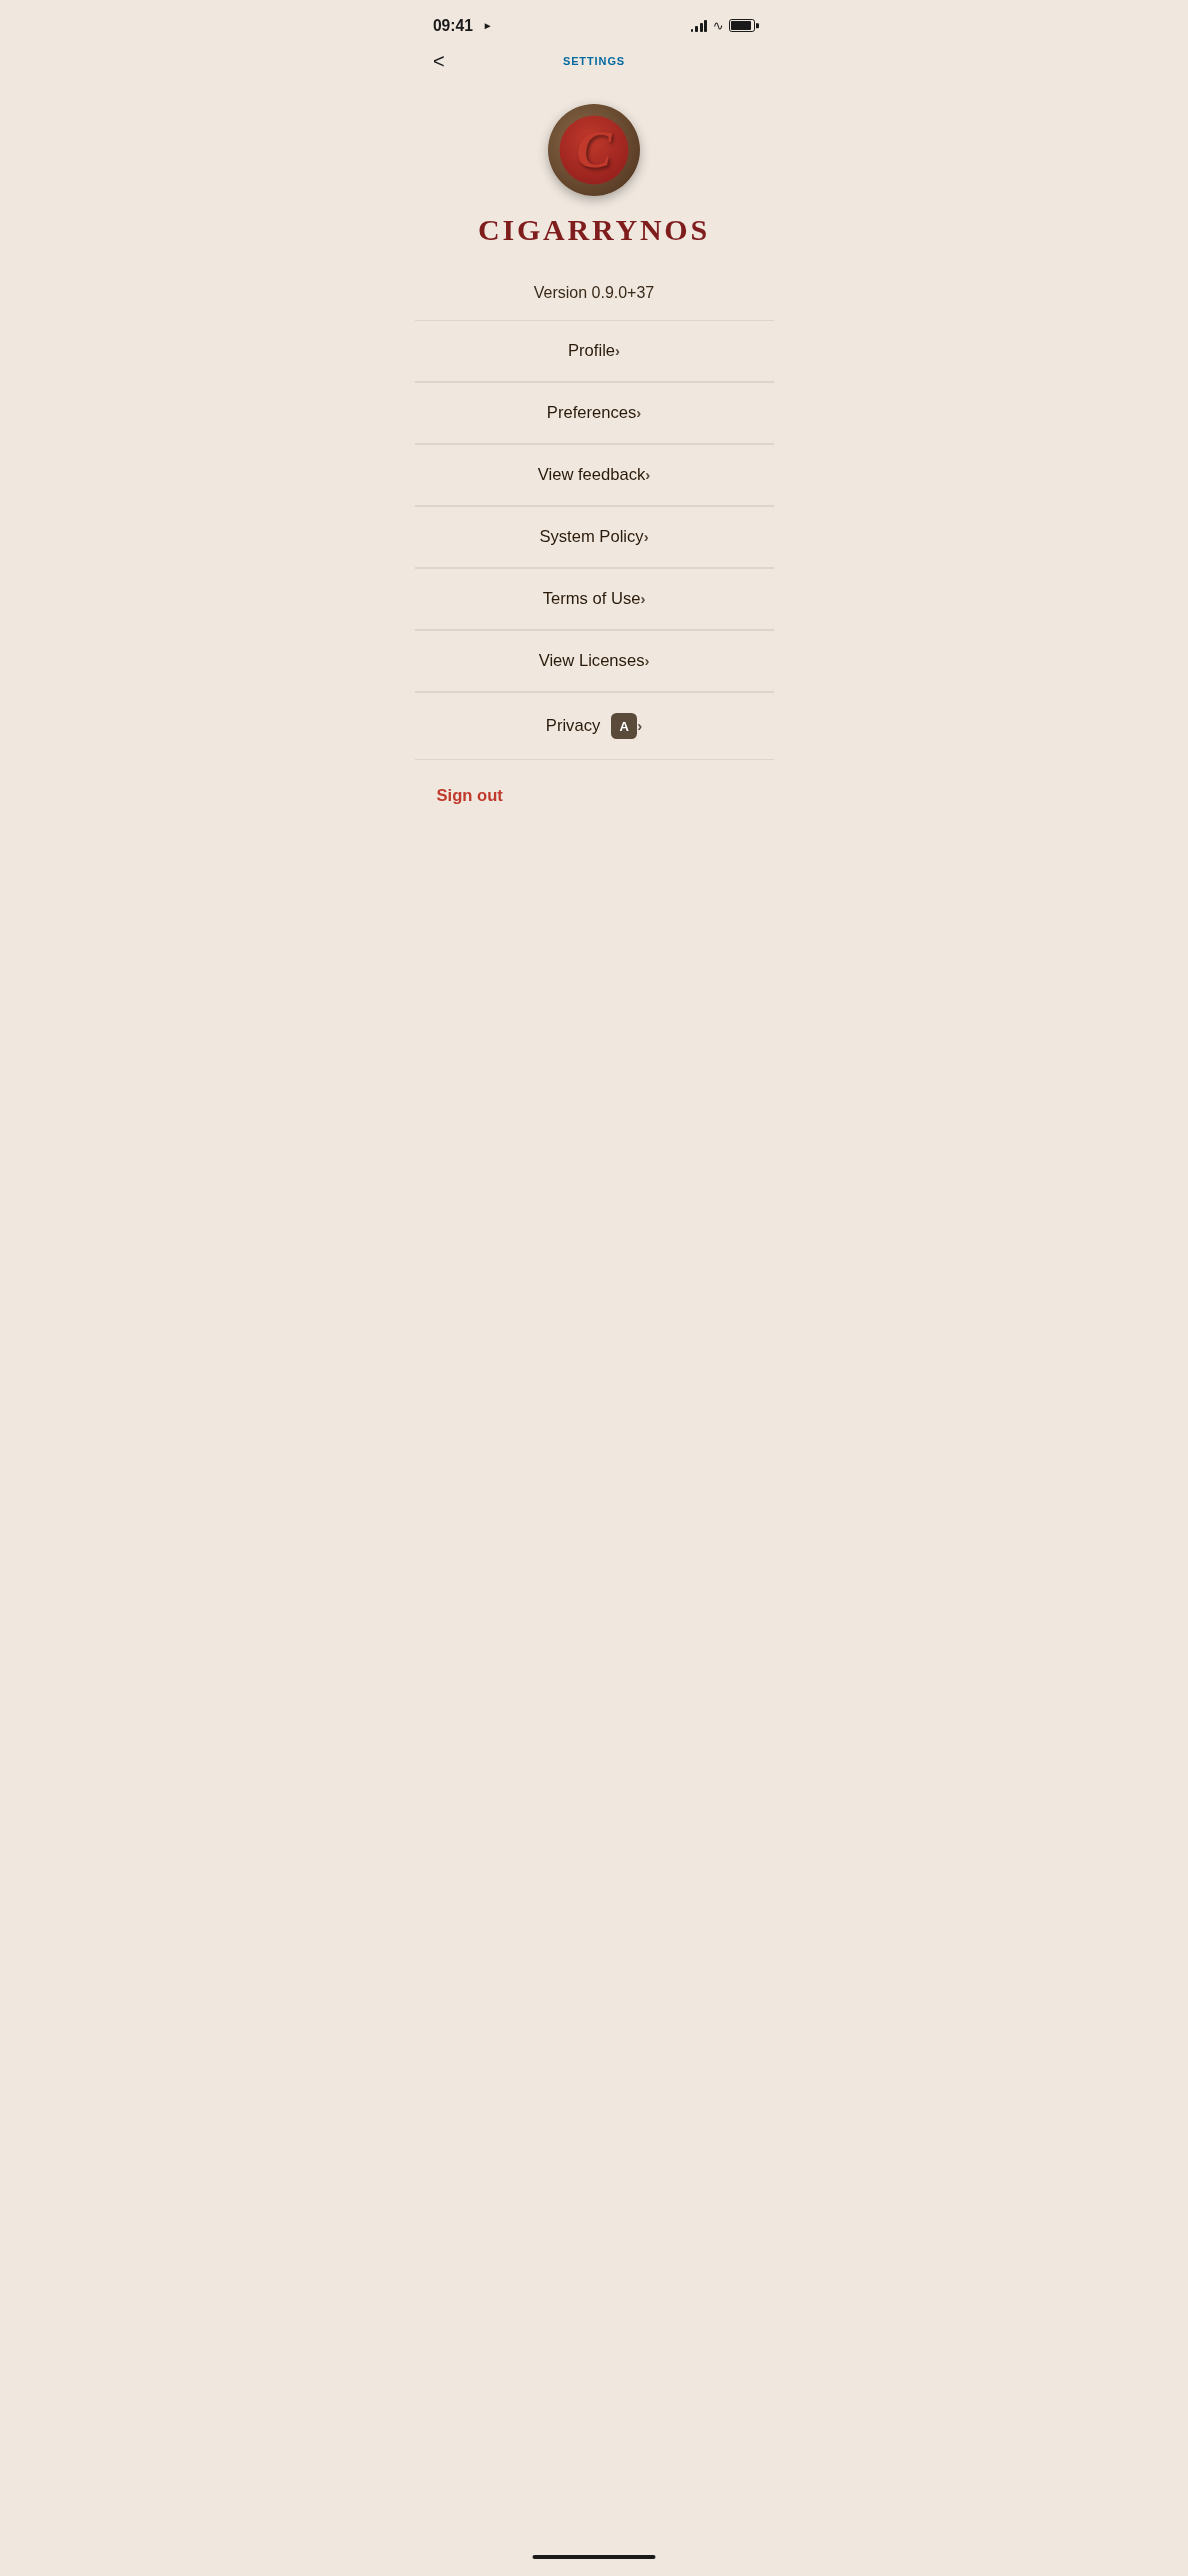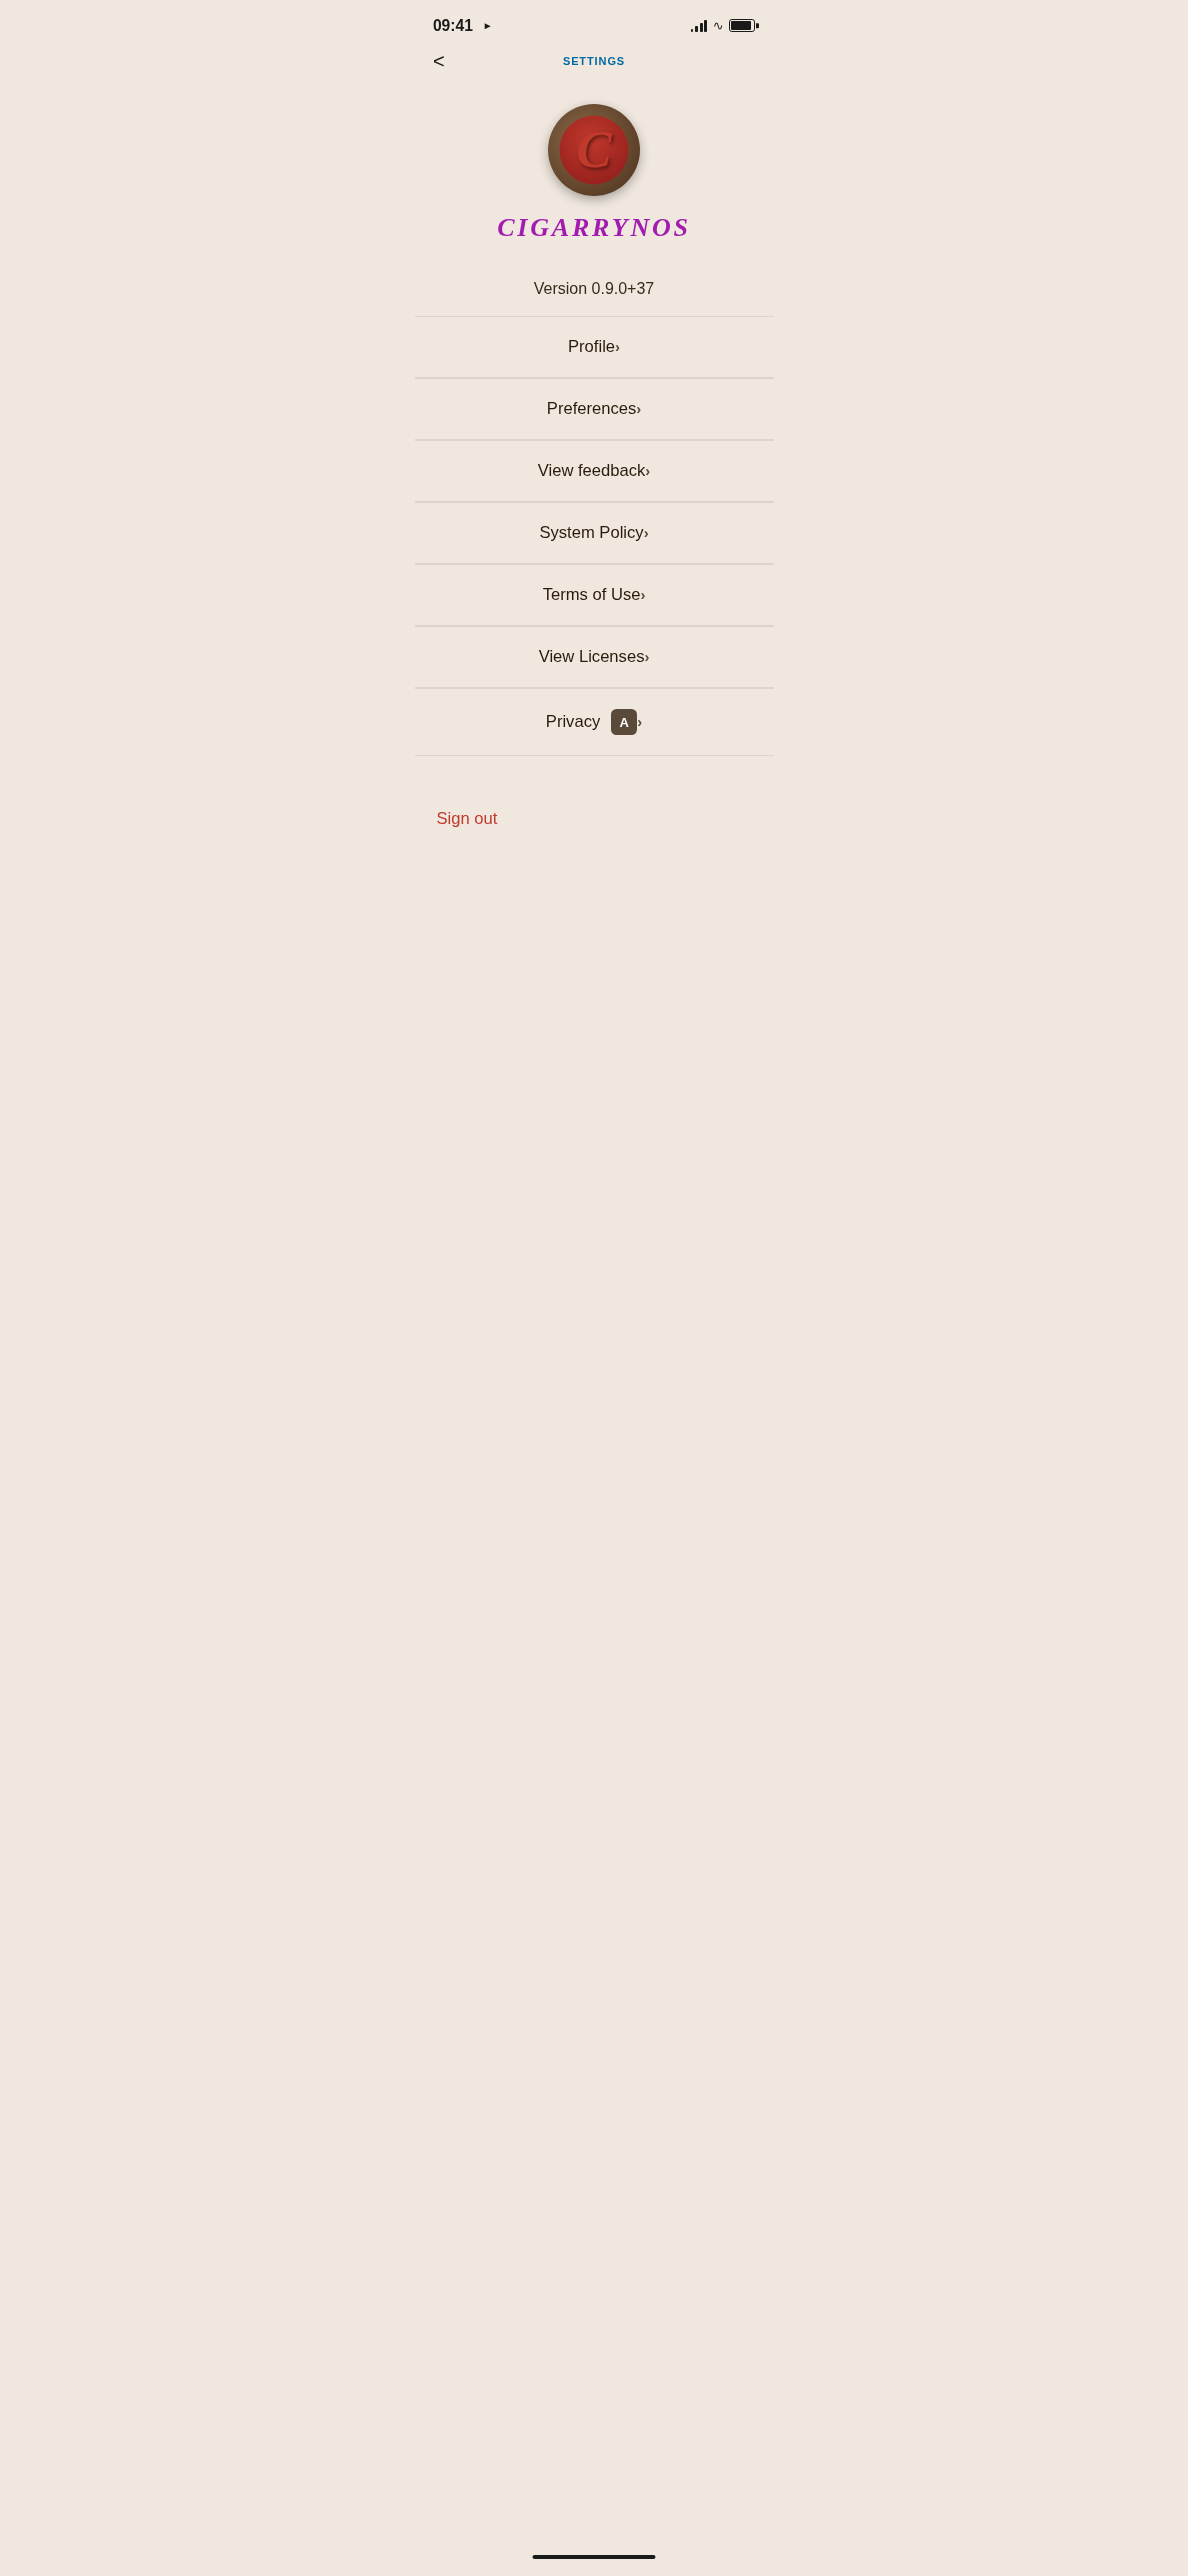--- a/index.html
+++ b/index.html
@@ -158,27 +158,26 @@
       width: 69px;
       height: 69px;
       border-radius: 50%;
       background: radial-gradient(circle at 45% 35%, #c0392b, #8b1a1a);
       top: 50%;
       left: 50%;
       transform: translate(-50%, -50%);
     }
 
     .app-name {
-      font-size: 26px;
+      font-size: 30px;
       font-weight: 700;
-      color: #a21caf;
+      color: #7f1d1d;
       letter-spacing: 2.8px;
       text-transform: uppercase;
       font-family: Georgia, serif;
-      font-style: italic;
     }
 
     
     .version-text {
       text-align: center;
       font-size: 16px;
       color: #3a2a1a;
       padding: 9.2px 0 18.4px 0;
       font-weight: 400;
     }
@@ -240,26 +239,25 @@
     }
 
     
     .sign-out-section {
       padding: 26px 22px;
     }
 
     .sign-out-button {
       font-size: 16.6px;
       color: #c0392b;
-      font-weight: 400;
+      font-weight: 700;
       background: none;
       border: none;
       cursor: pointer;
       padding: 0;
-      margin-top: 27px;
     }
 
     
     .home-indicator {
       display: flex;
       justify-content: center;
       padding: 18.4px 0 9.2px 0;
       margin-top: auto;
       position: fixed;
       bottom: 7.4px;

